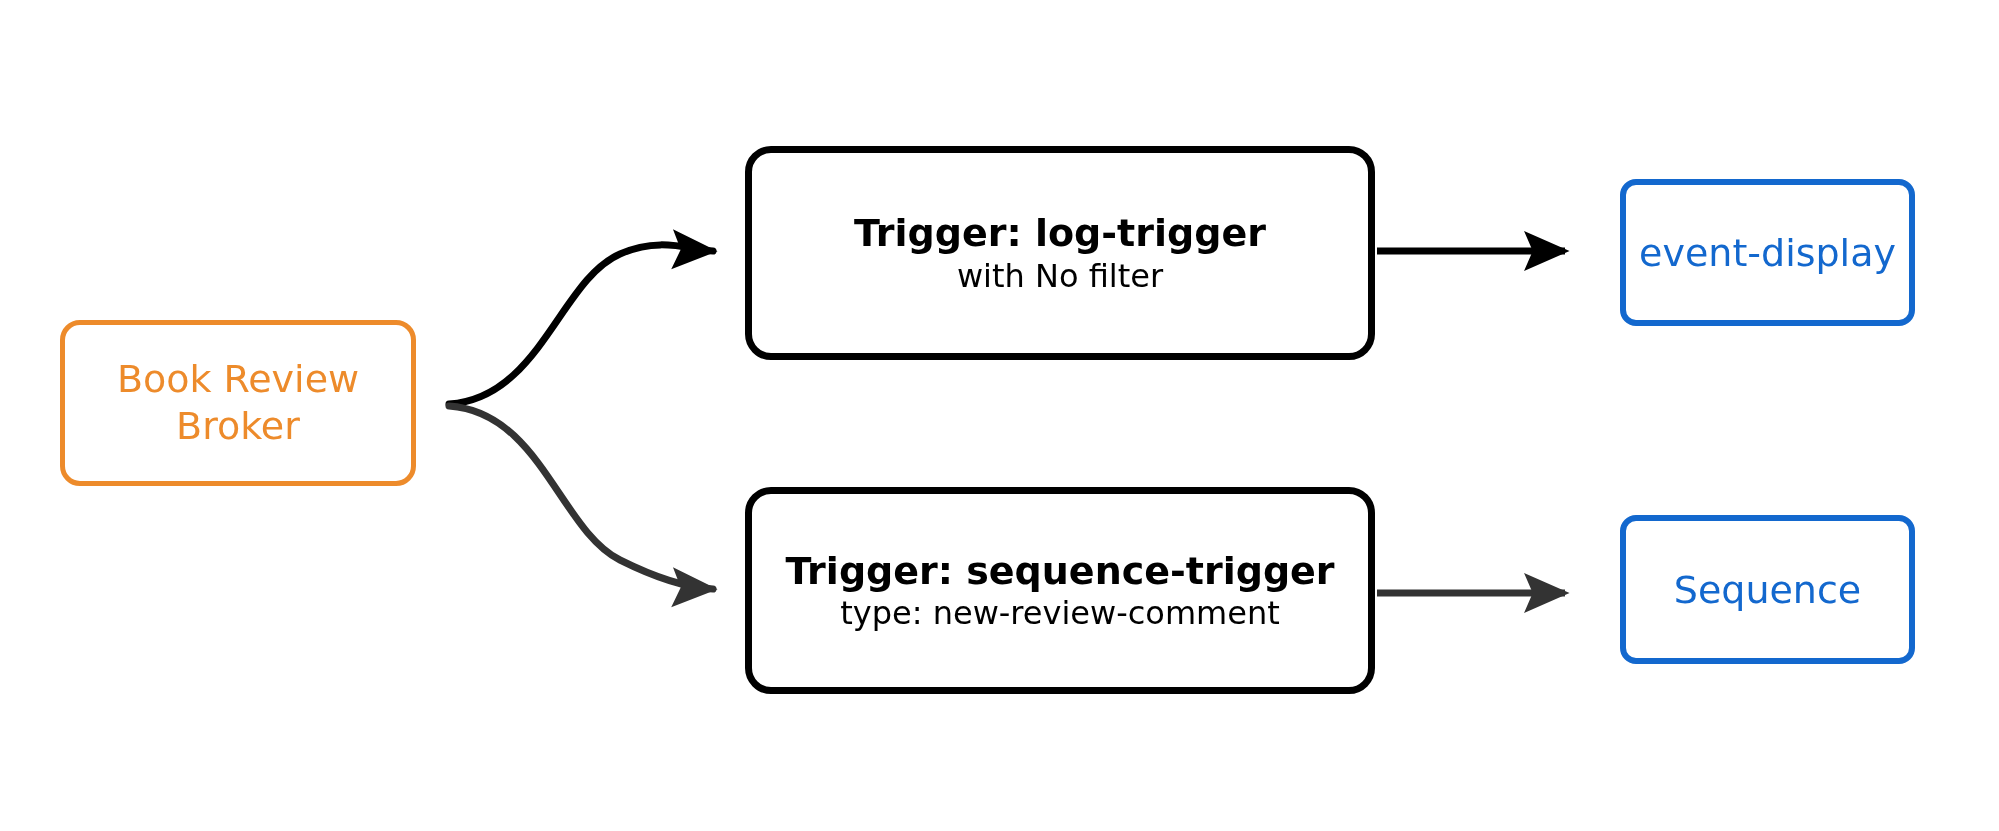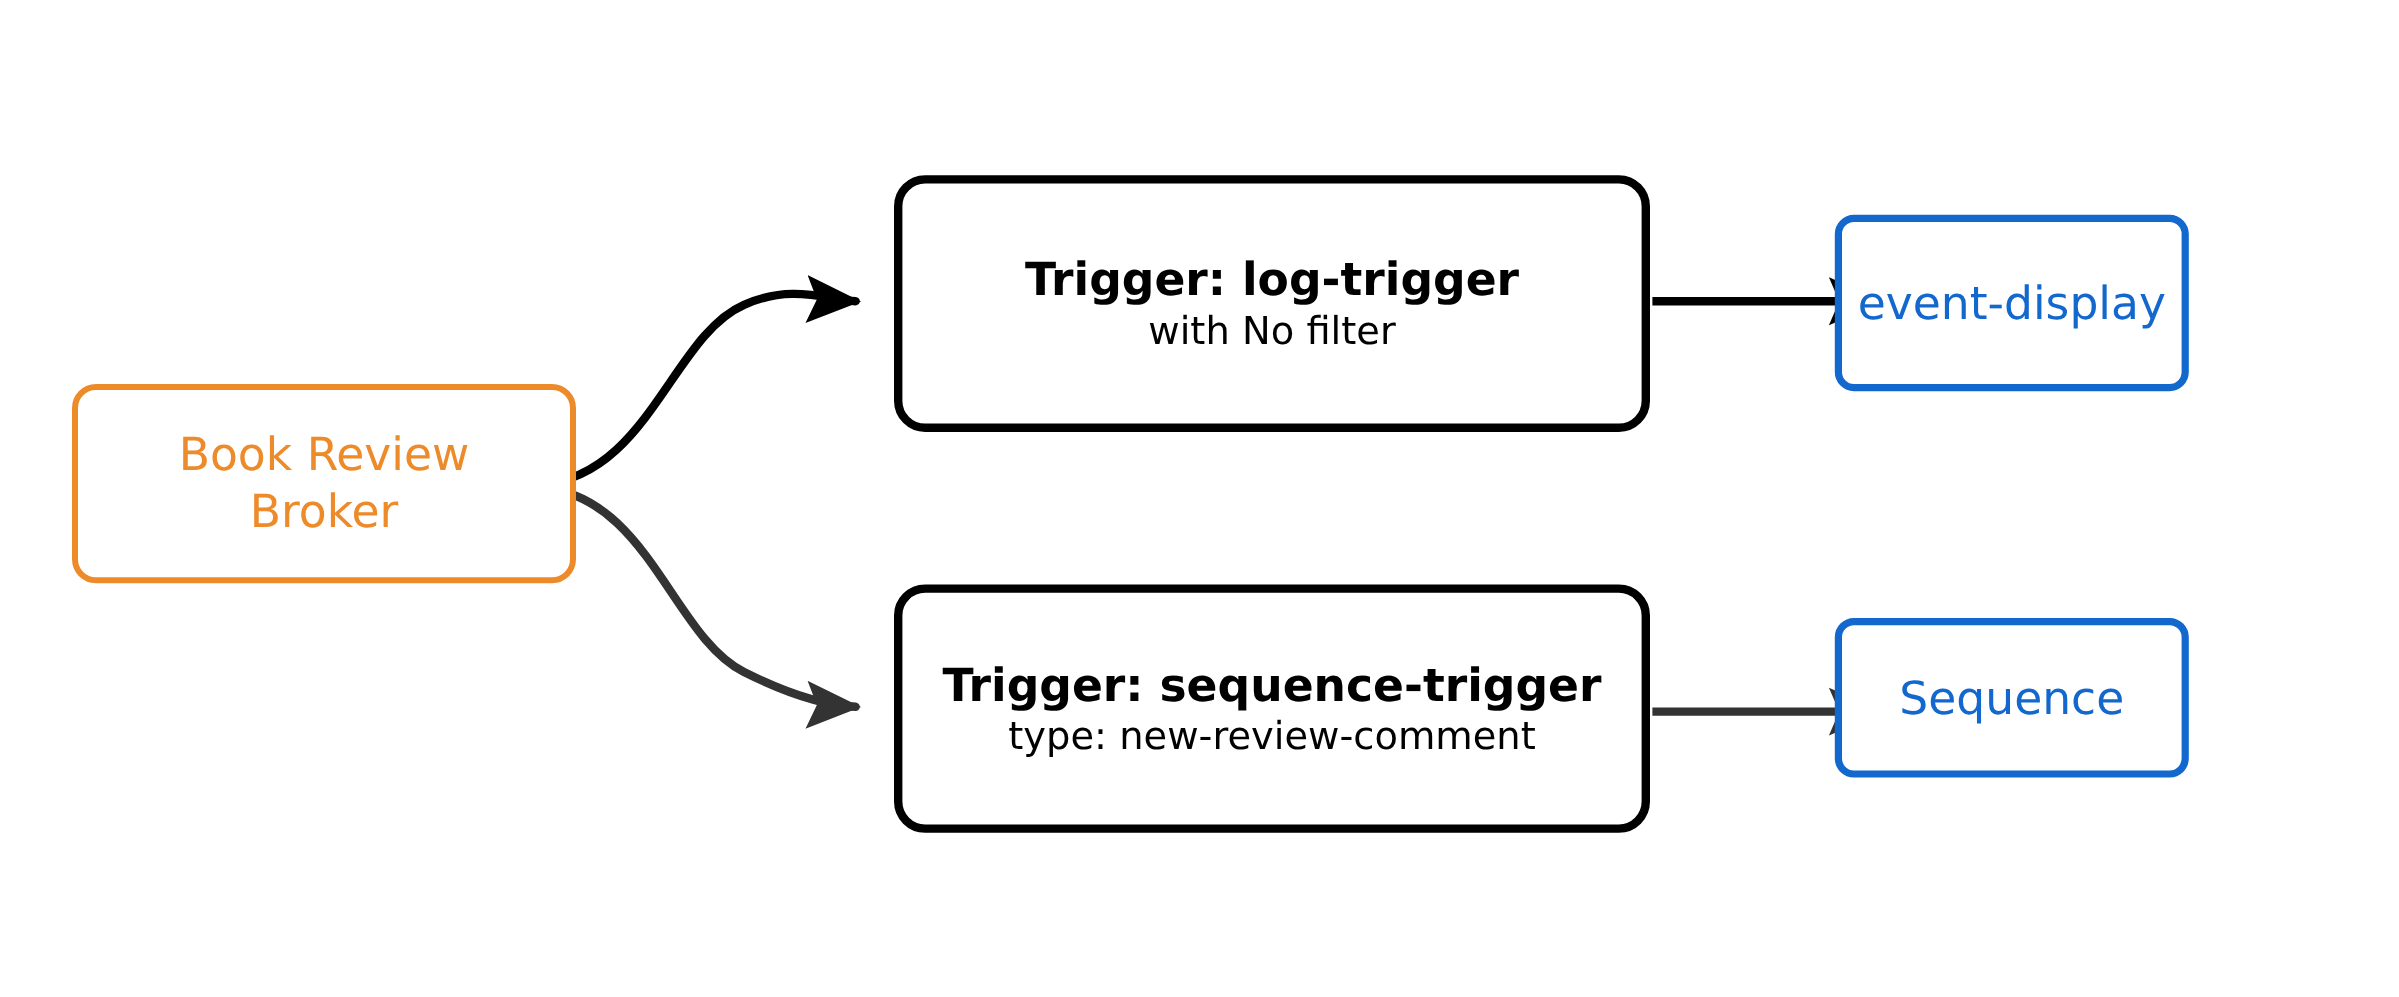--- a/index.html
+++ b/index.html
@@ -31,21 +31,21 @@
     background: #ffffff;
     display: flex;
     flex-direction: column;
     align-items: center;
     justify-content: center;
     text-align: center;
   }
   .node-broker {
     left: 60px;
     top: 320px;
-    width: 420px;
+    width: 356px;
     height: 166px;
     border: 5px solid #ED8B2B;
     border-radius: 20px;
     color: #ED8B2B;
     font-size: 38px;
     line-height: 1.25;
   }
   .node-broker .line {
     white-space: nowrap;
   }
@@ -70,34 +70,34 @@
     line-height: 1.22;
     white-space: nowrap;
   }
   .trigger-sub {
     font-size: 32px;
     font-weight: normal;
     line-height: 1.22;
     white-space: nowrap;
   }
   .node-sink {
-    left: 1529px;
+    left: 1620px;
     width: 295px;
     border: 6px solid #1368CE;
     border-radius: 16px;
     color: #1368CE;
     font-size: 38px;
   }
   .node-sink-top {
     top: 179px;
     height: 147px;
   }
   .node-sink-bottom {
     top: 515px;
-    height: 133px;
+    height: 149px;
   }
   .node-sink .line {
     white-space: nowrap;
   }
 </style>
 </head>
 <body>
 
 <div id="diagram-root">
 

